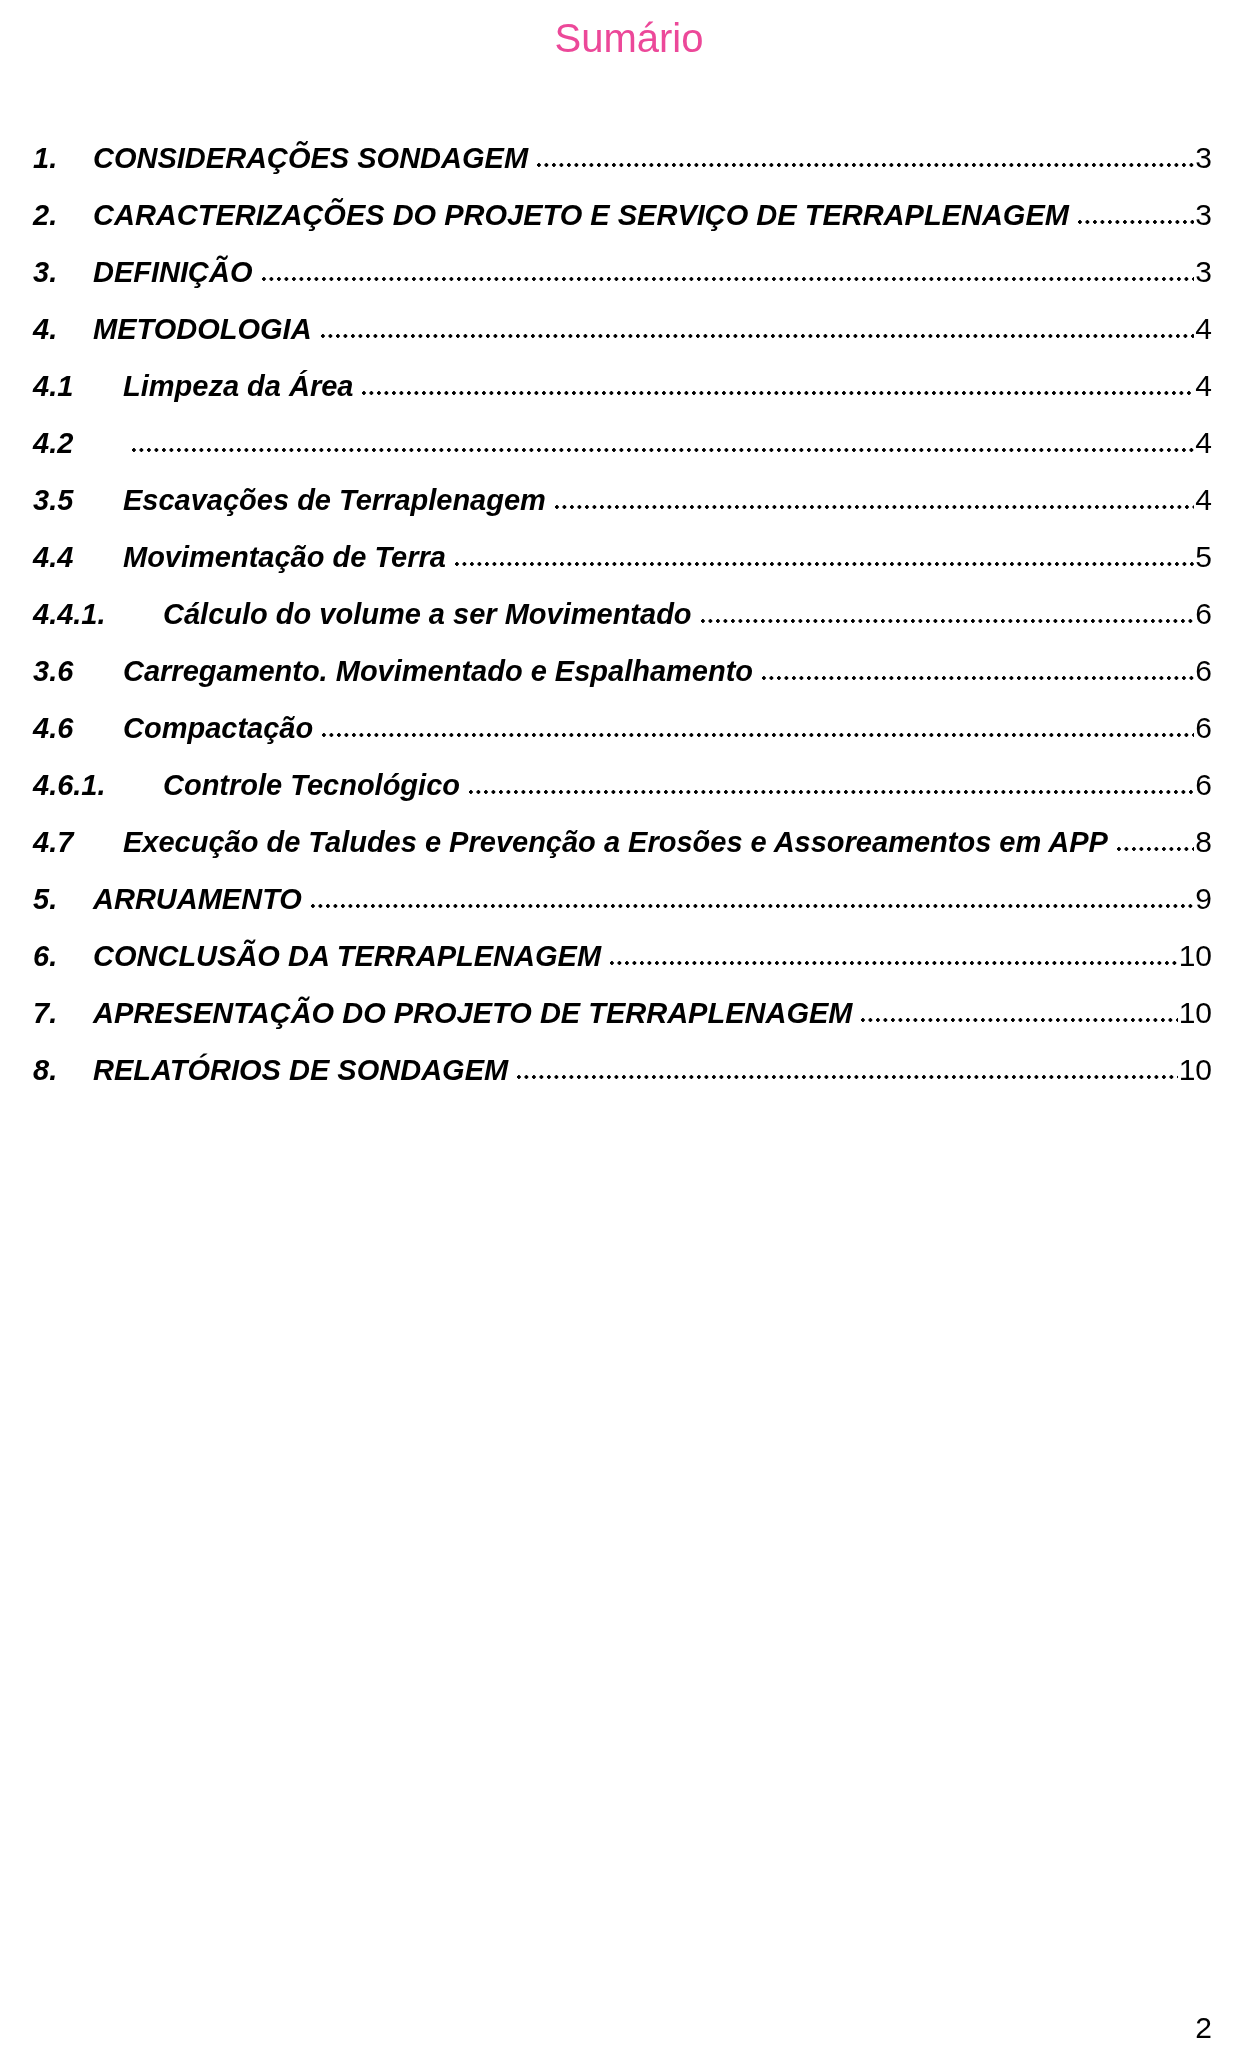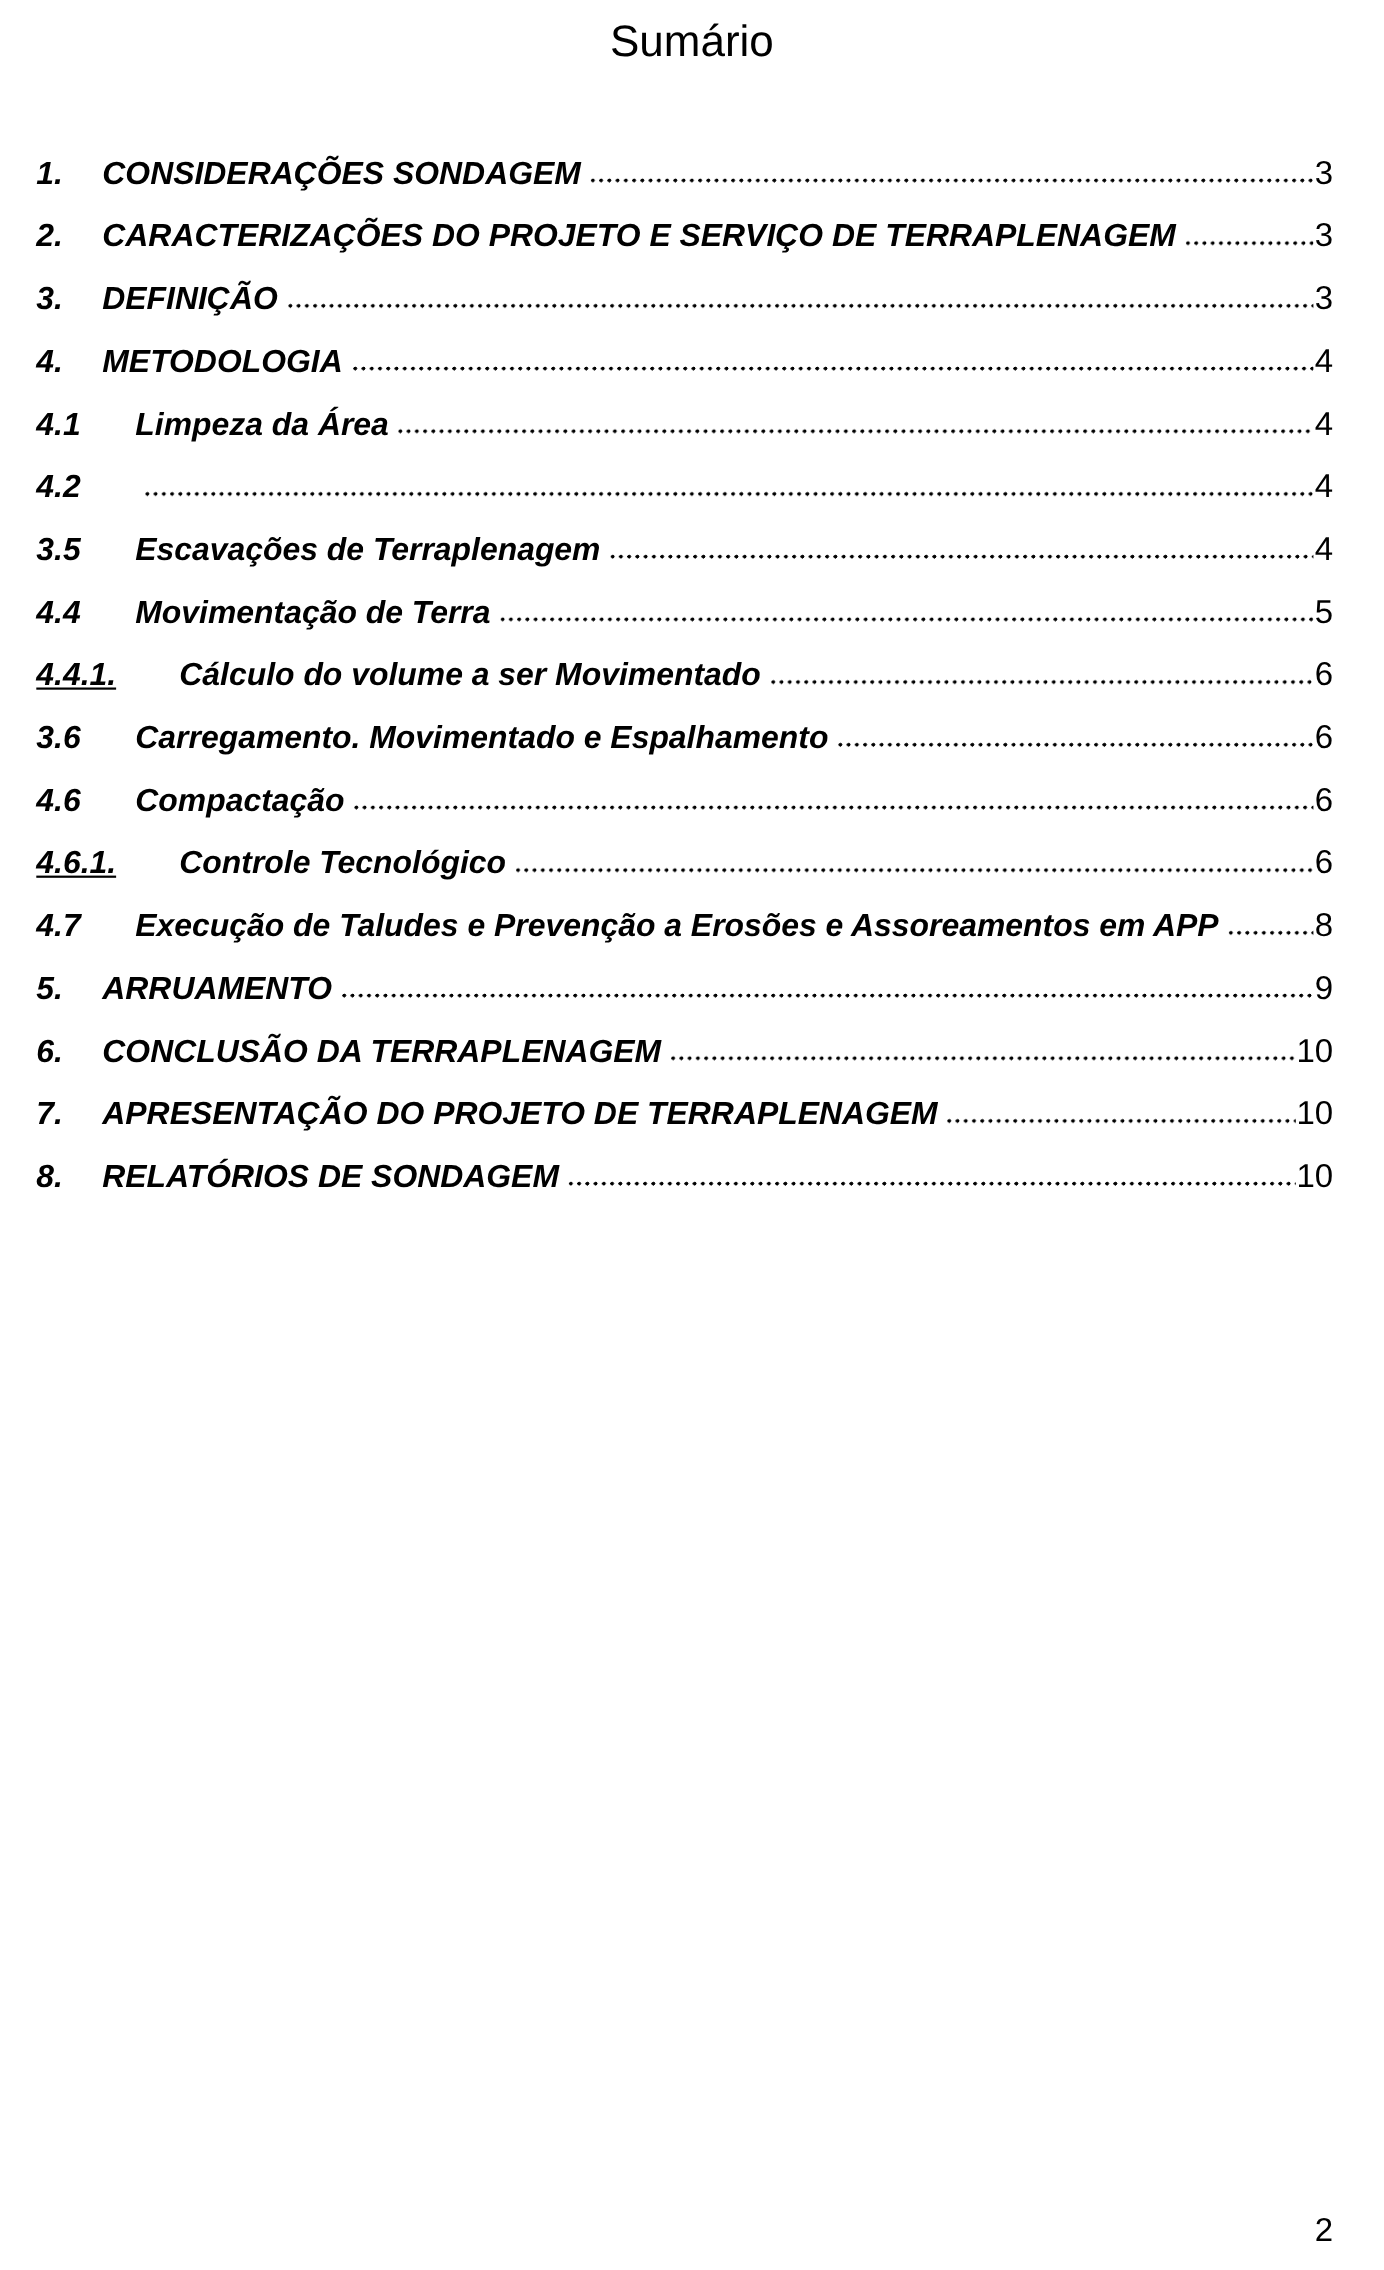--- a/index.html
+++ b/index.html
@@ -18,21 +18,21 @@
     box-sizing: border-box;
   }
   .doc-title {
     margin: 0;
     padding-top: 14px;
     text-align: center;
     font-size: 40px;
     font-weight: 400;
     font-style: normal;
     line-height: 48px;
-    color: #000000;
+    color: #ec4899;
   }
   .toc {
     margin-top: 78px;
     padding-left: 33px;
     padding-right: 46px;
   }
   .toc-row {
     display: flex;
     align-items: baseline;
     font-size: 29px;
@@ -40,21 +40,21 @@
     margin-bottom: 21px;
     white-space: nowrap;
   }
   .toc-num {
     font-weight: 700;
     font-style: italic;
     flex: 0 0 auto;
   }
   .lvl1 .toc-num { min-width: 60px; }
   .lvl2 .toc-num { min-width: 90px; }
-  .lvl3 .toc-num { min-width: 130px; text-decoration: underline; }
+  .lvl3 .toc-num { min-width: 130px; }
   .toc-label {
     font-weight: 700;
     font-style: italic;
     flex: 0 0 auto;
   }
   .toc-leader {
     flex: 1 1 auto;
     height: 7px;
     margin-left: 9px;
     margin-right: 1px;

